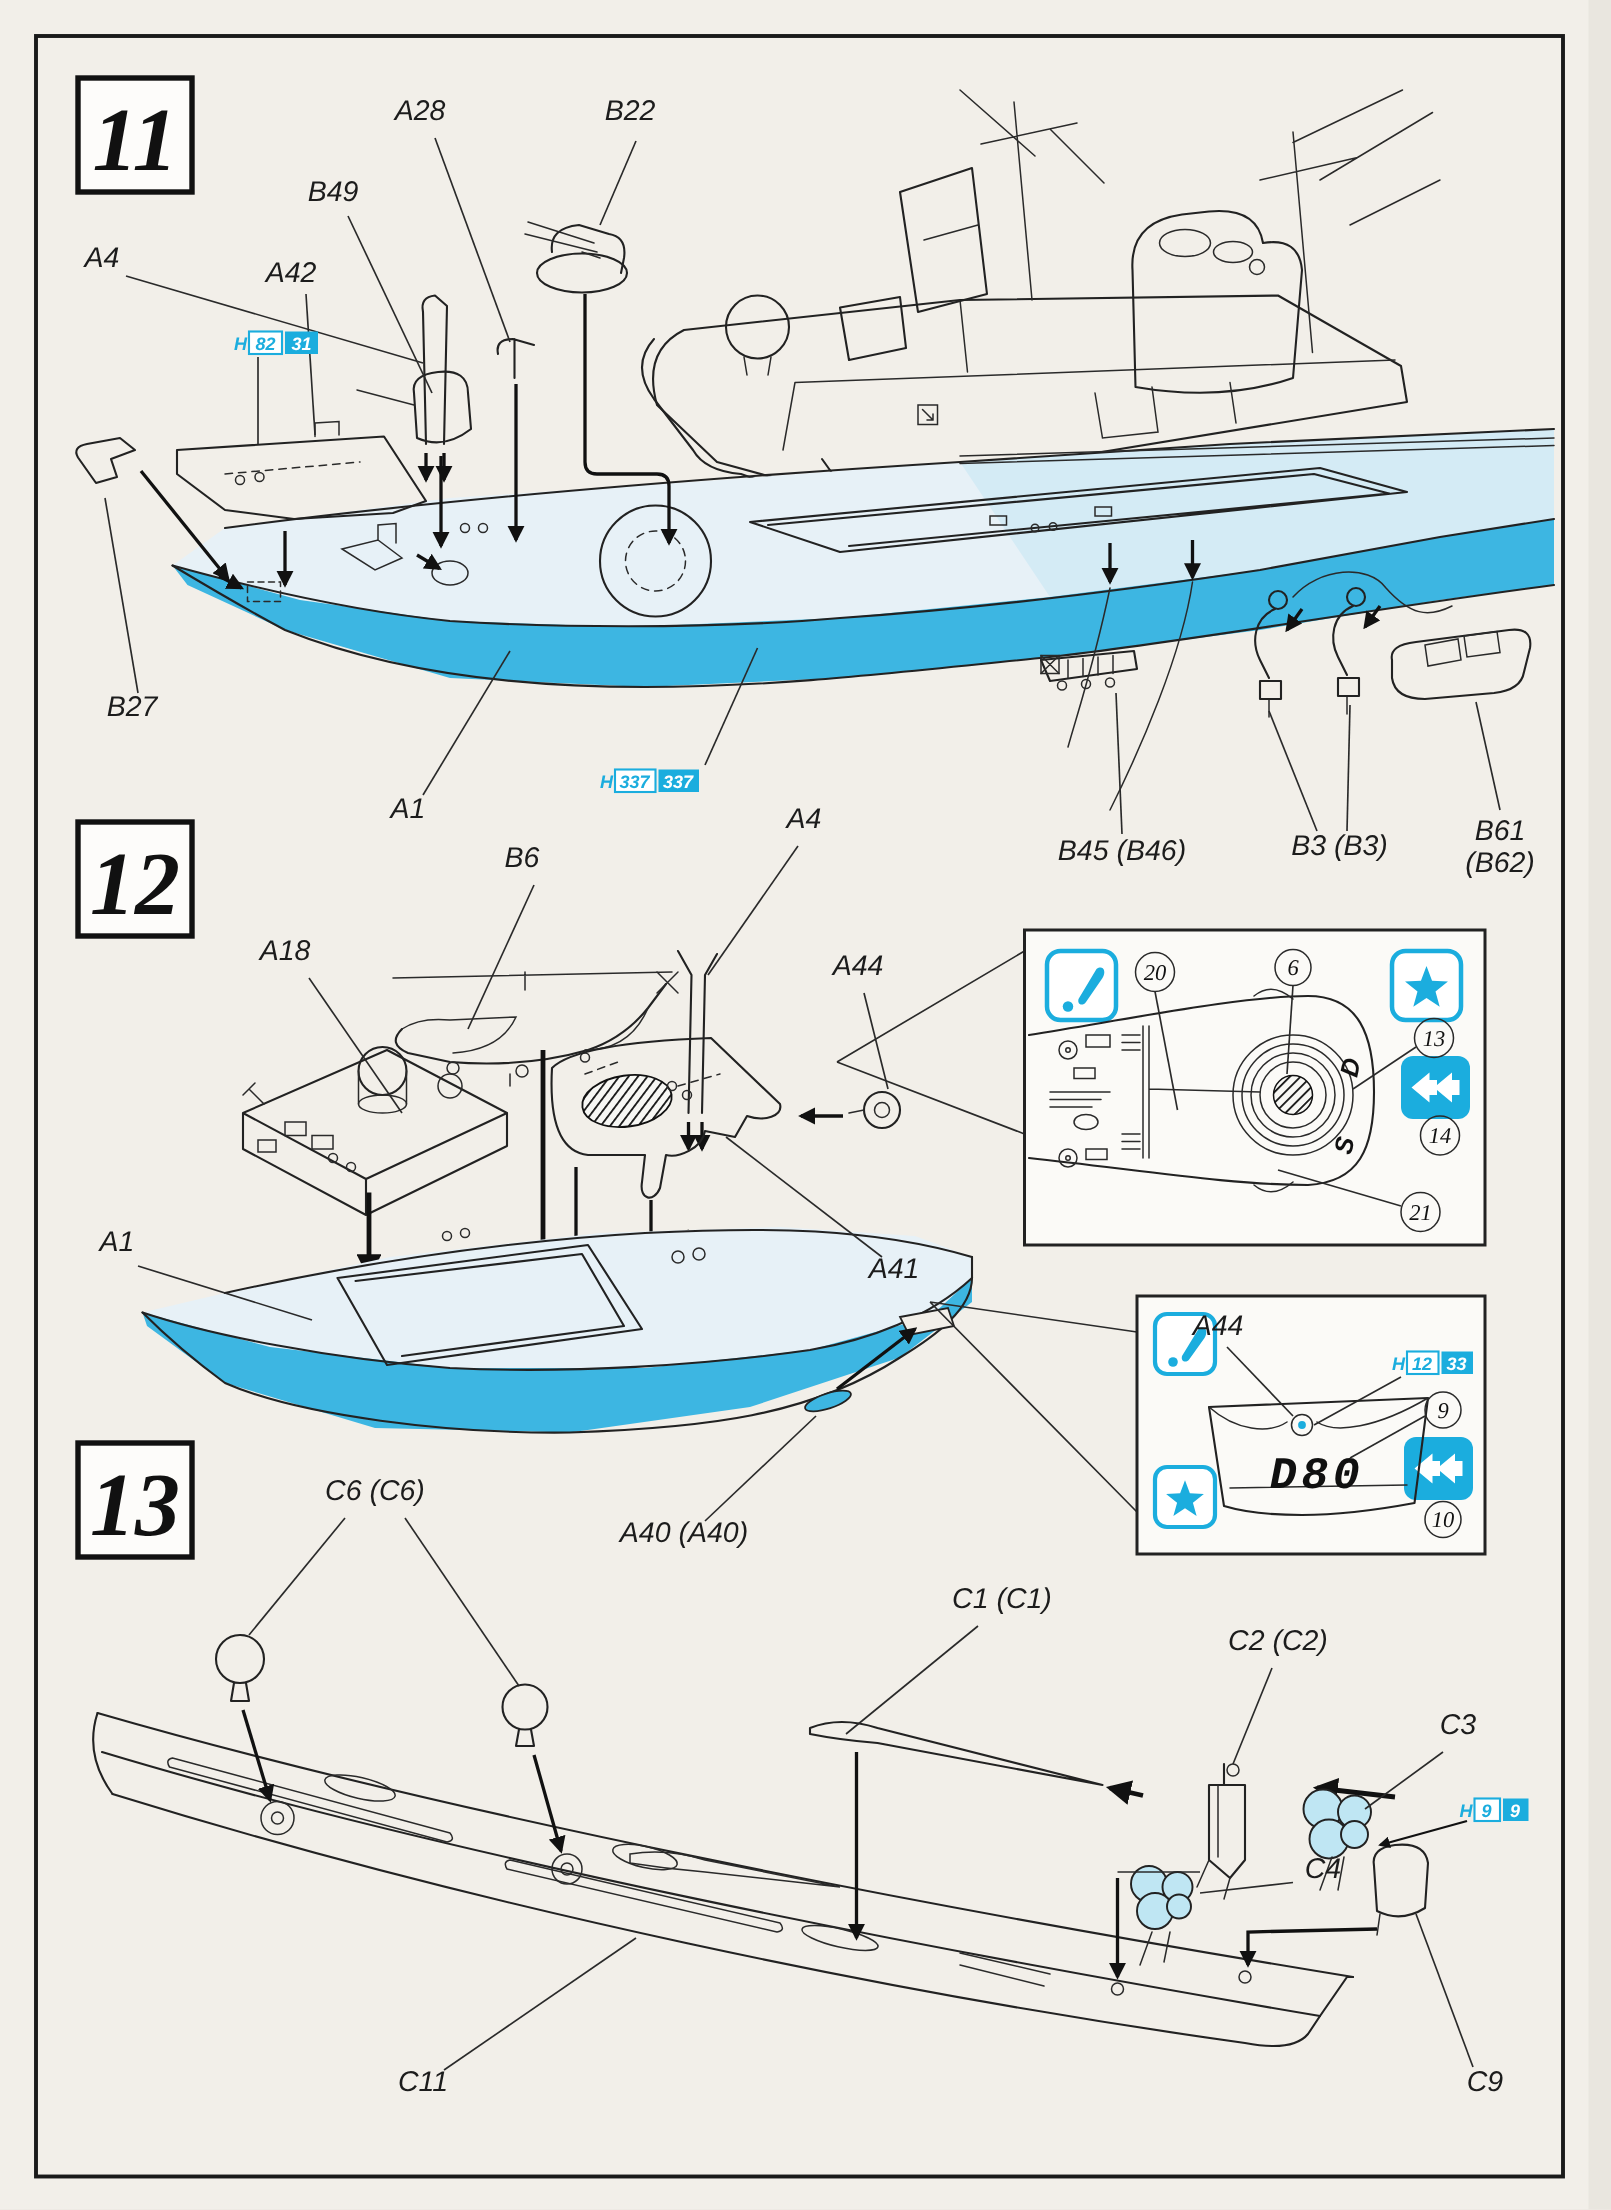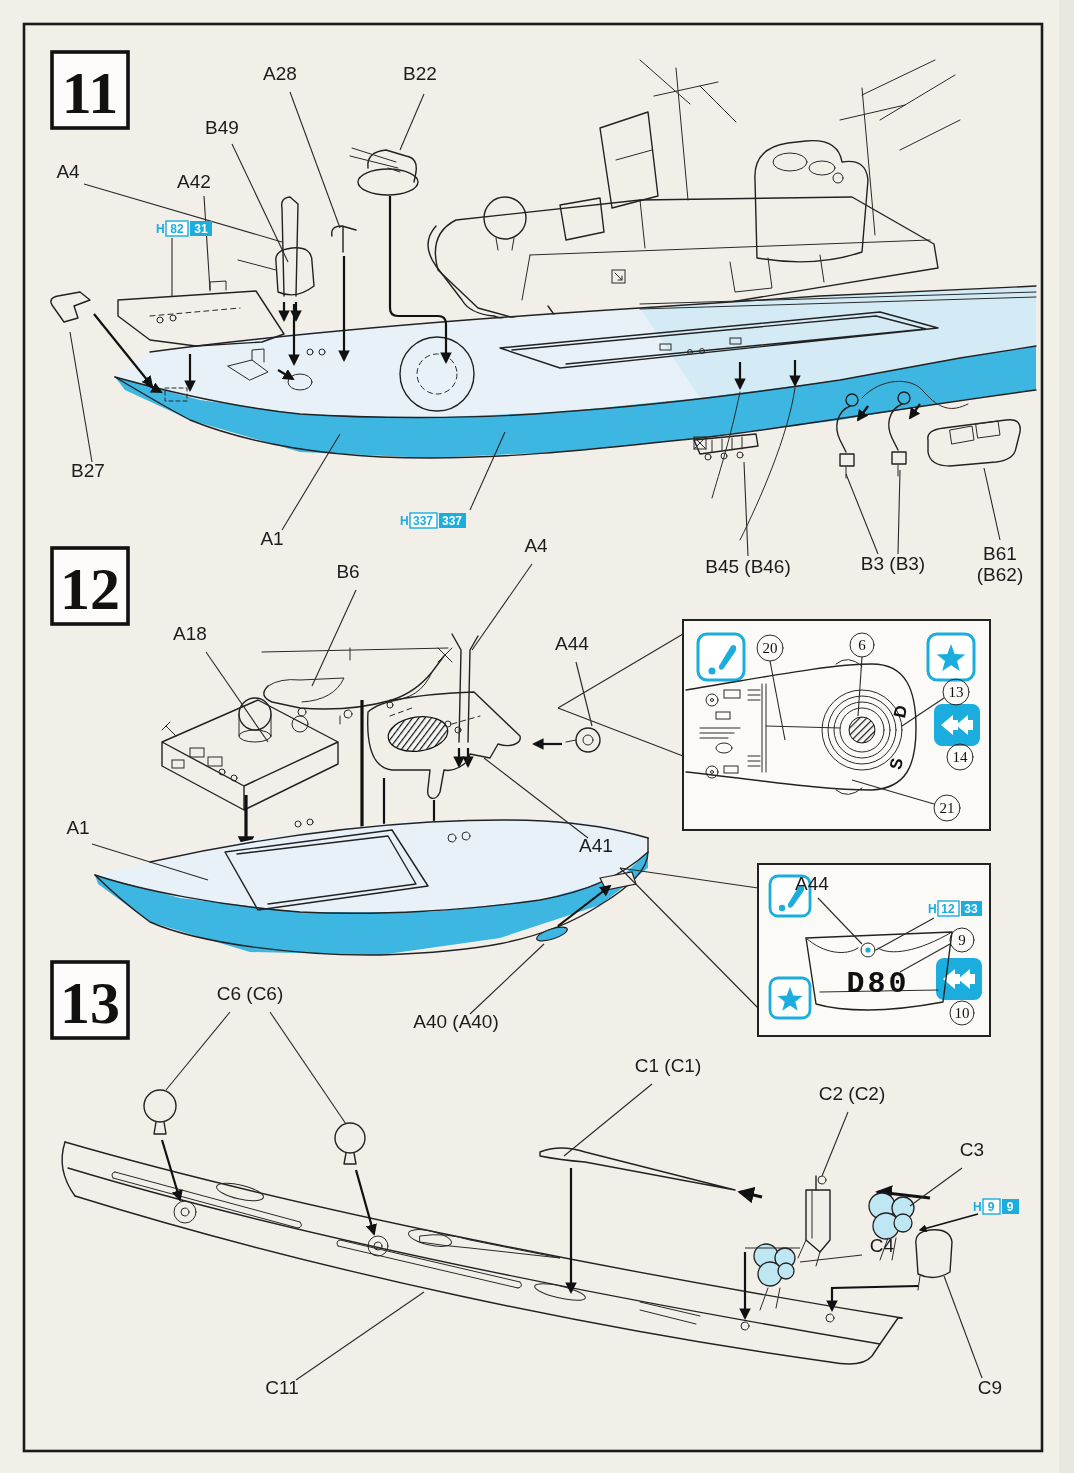--- a/index.html
+++ b/index.html
@@ -1,16 +1,16 @@
 <!DOCTYPE html>
 <html><head>
 <meta charset="utf-8">
 <style>
   html,body{margin:0;padding:0;background:#e9e6df;}
-  .page{position:relative;width:1059px;height:1473px;background:#f2efe9;font-family:"Liberation Sans",sans-serif;}
+  .page{position:relative;width:1059px;height:1473px;background:#f2efe9;font-family:"Liberation Sans",sans-serif;font-style:italic;}
   svg{position:absolute;left:0;top:0;}
   .ln{stroke:#222;stroke-width:1.4;fill:none;stroke-linecap:round;stroke-linejoin:round;}
   .lnt{stroke:#2a2a2a;stroke-width:1;fill:none;stroke-linecap:round;}
   .lead{stroke:#2a2a2a;stroke-width:1.1;fill:none;}
   .arw2{stroke:#111;stroke-width:2.2;fill:none;}
   .arw3{stroke:#111;stroke-width:3.2;fill:none;}
   .arw15{stroke:#111;stroke-width:1.5;fill:none;}
   .lbl{font-family:"Liberation Sans",sans-serif;font-size:19px;fill:#1c1c1c;}
   .stepnum{font-family:"Liberation Serif",serif;font-weight:bold;font-size:60px;fill:#111;}
   .circnum{font-family:"Liberation Serif",serif;font-size:15px;fill:#111;}

